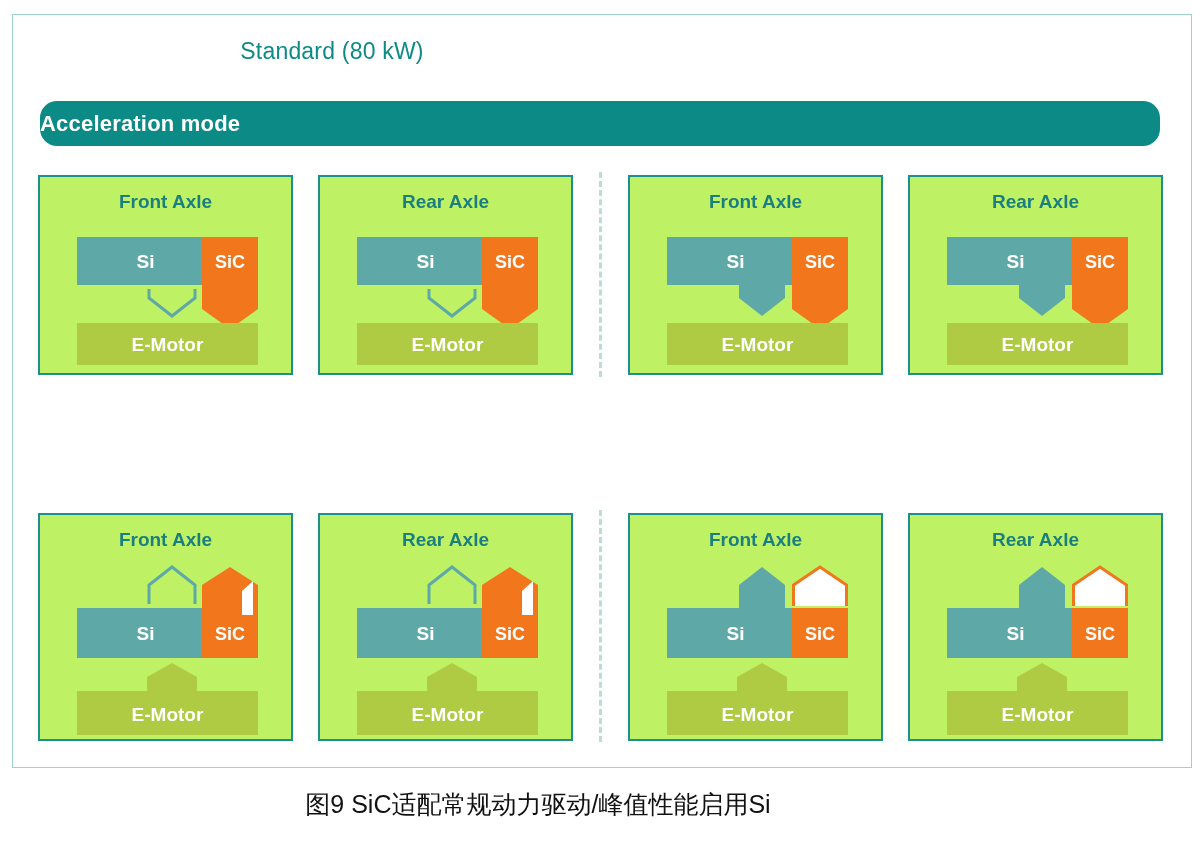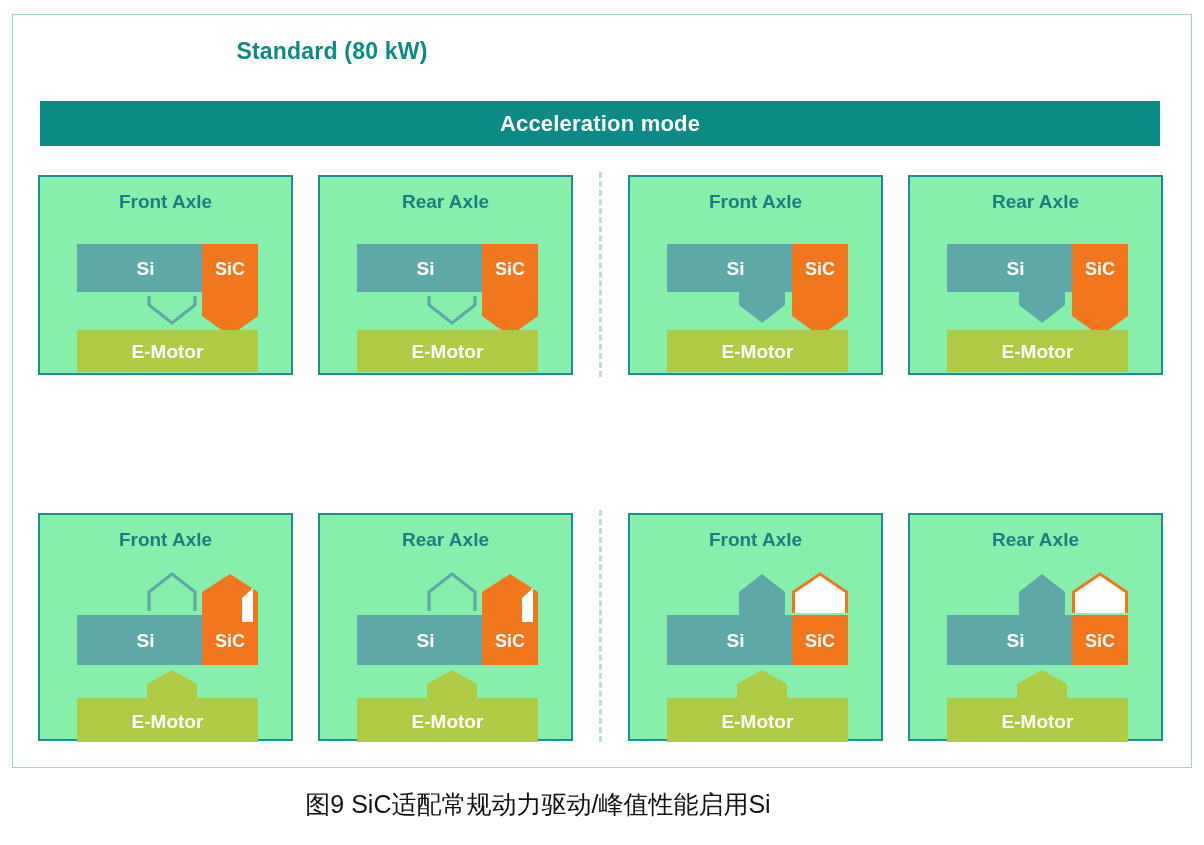--- a/index.html
+++ b/index.html
@@ -6,52 +6,52 @@
   body{width:1204px;height:845px;font-family:"Liberation Sans","DejaVu Sans",sans-serif;-webkit-font-smoothing:antialiased;}
 
   .figure{position:relative;width:1204px;height:845px;box-sizing:border-box;}
 
   
   .frame{position:absolute;left:12px;top:14px;width:1180px;height:754px;
          border:1.5px solid #9ed4c4;box-sizing:border-box;background:#fff;}
 
   
   .col-headers{position:absolute;left:12px;top:38px;width:1180px;height:44px;}
-  .col-head{position:absolute;top:0;text-align:center;font-size:23px;font-weight:bold;
+  .col-head{position:absolute;top:0;text-align:center;font-size:23px;font-weight:normal;
             color:#0c8b86;letter-spacing:.2px;white-space:nowrap;}
   .col-head.std{left:110px;width:420px;}
   .col-head.peak{left:660px;width:440px;}
 
   
   .banner{position:absolute;left:40px;width:1120px;height:45px;background:#0c8b86;
-          display:flex;align-items:center;justify-content:center;}
+          display:flex;align-items:center;justify-content:flex-start;border-radius:17px;}
   .banner-label{color:#ffffff;font-size:22px;font-weight:bold;letter-spacing:.2px;}
   .banner.accel{top:101px;}
   .banner.recup{top:439px;}
 
   
   .divider{position:absolute;left:599px;width:0;border-left:3px dashed #b9e0cd;}
   .divider.accel{top:172px;height:205px;}
   .divider.recup{top:510px;height:232px;}
 
   
-  .panel{position:absolute;box-sizing:border-box;border:2.5px solid #1b8f91;background:#86efac;text-decoration:underline;}
+  .panel{position:absolute;box-sizing:border-box;border:2.5px solid #1b8f91;background:#bef264;text-decoration:underline;}
   .panel-title{position:absolute;left:0;right:0;text-align:center;font-size:19px;
                font-weight:bold;color:#1b7f80;top:14px;}
 
   .panel.a1{left:38px;top:175px;width:255px;height:200px;}
   .panel.a2{left:318px;top:175px;width:255px;height:200px;}
   .panel.a3{left:628px;top:175px;width:255px;height:200px;}
   .panel.a4{left:908px;top:175px;width:255px;height:200px;}
   .panel.r1{left:38px;top:513px;width:255px;height:228px;}
   .panel.r2{left:318px;top:513px;width:255px;height:228px;}
   .panel.r3{left:628px;top:513px;width:255px;height:228px;}
   .panel.r4{left:908px;top:513px;width:255px;height:228px;}
 
-  .stage{position:absolute;left:0;top:15px;width:255px;height:100%;}
+  .stage{position:absolute;left:0;top:8px;width:255px;height:100%;}
   .stage svg{display:block;}
 
   .blk-label{font-size:19px;font-weight:bold;fill:#ffffff;
              font-family:"Liberation Sans","DejaVu Sans",sans-serif;}
   .blk-label.small{font-size:18px;}
 
   
   .caption{position:absolute;left:0;top:788px;width:1076px;text-align:center;
            font-size:25px;color:#111;font-family:"Liberation Sans","DejaVu Sans",sans-serif;}
 </style>

